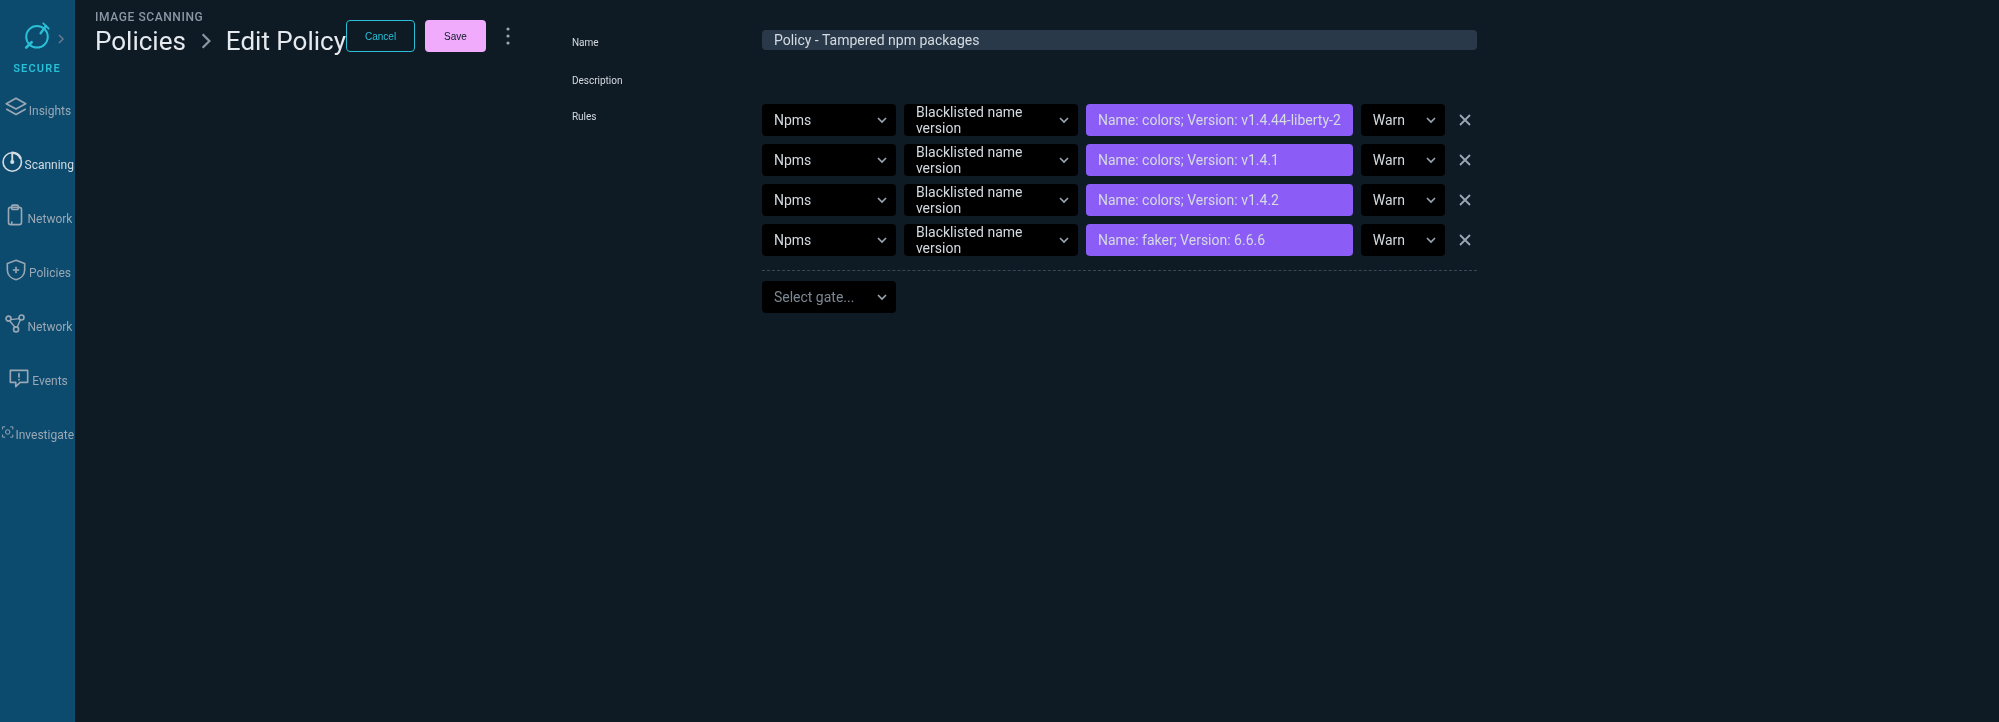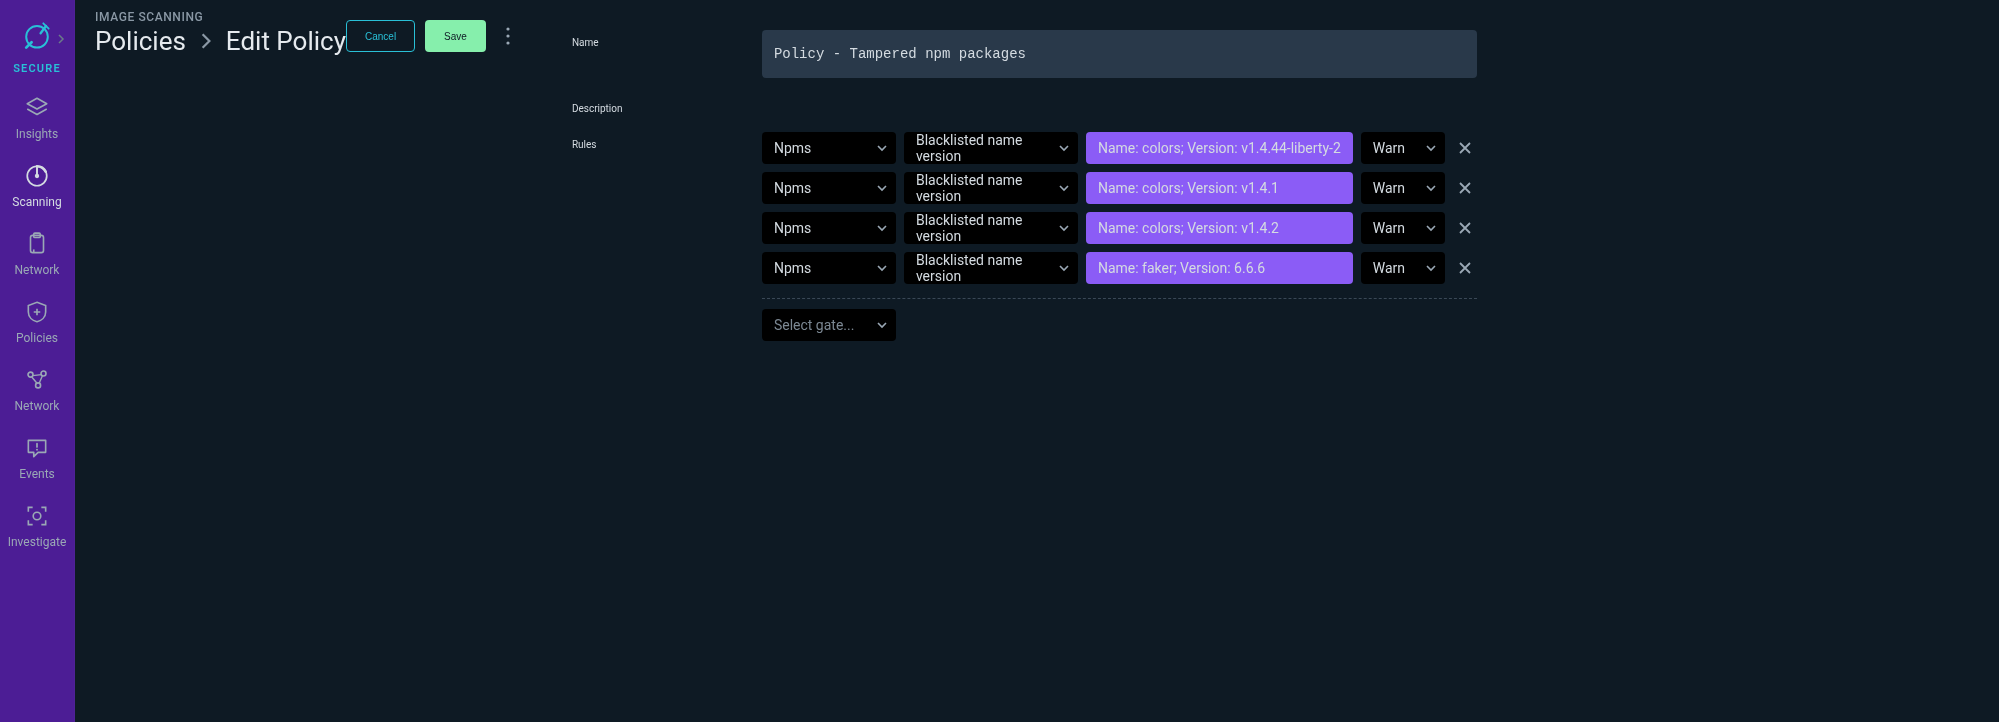--- a/index.html
+++ b/index.html
@@ -12,21 +12,21 @@
     overflow: hidden;
   }
   .app {
     display: flex;
     width: 1999px;
     height: 722px;
   }
   
   .sidebar {
     width: 75px;
-    background: #4c1d95;
+    background: #0c4a6e;
     border-right: 1px solid rgba(255,255,255,0.02);
     display: flex;
     flex-direction: column;
     align-items: center;
     padding-top: 14px;
   }
   .sidebar-logo-wrap {
     display: flex;
     align-items: center;
     justify-content: center;
@@ -49,21 +49,21 @@
     color: #29c0d7;
     font-size: 11px;
     letter-spacing: 1.2px;
     font-weight: 600;
     margin-top: 6px;
     margin-bottom: 20px;
   }
   .sidebar-item {
     width: 100%;
     display: flex;
-    flex-direction: column;
+    flex-direction: row;
     align-items: center;
     justify-content: center;
     margin-bottom: 22px;
     cursor: pointer;
     color: #9aa8b5;
   }
   .sidebar-item.active { color: #d4dbe1; }
   .sidebar-item .sicon {
     width: 26px;
     height: 26px;
@@ -125,21 +125,21 @@
     display: inline-flex;
     align-items: center;
     justify-content: center;
   }
   .btn-outline {
     border-color: #29c0d7;
     background: transparent;
     color: #29c0d7;
   }
   .btn-primary {
-    background: #86efac;
+    background: #f0abfc;
     color: #0e1a24;
   }
   .more-btn {
     width: 24px;
     height: 32px;
     display: flex;
     align-items: center;
     justify-content: center;
     color: #9aa8b5;
     cursor: pointer;
@@ -165,21 +165,21 @@
     width: 100%;
     background: #29394a;
     border: none;
     border-radius: 4px;
     color: #d4dbe1;
     font-size: 14px;
     padding: 8px 12px;
     font-family: inherit;
     outline: none;
   }
-  .text-input { height: 48px; font-family: Liberation Mono, monospace; }
+  .text-input { height: 20px; }
   .text-area { height: 92px; resize: none; position: relative; }
   .text-area-wrap { position: relative; }
   .textarea-resize-handle {
     position: absolute;
     right: 2px;
     bottom: 2px;
     color: #5d6c7a;
     pointer-events: none;
   }
   .rules-col {

